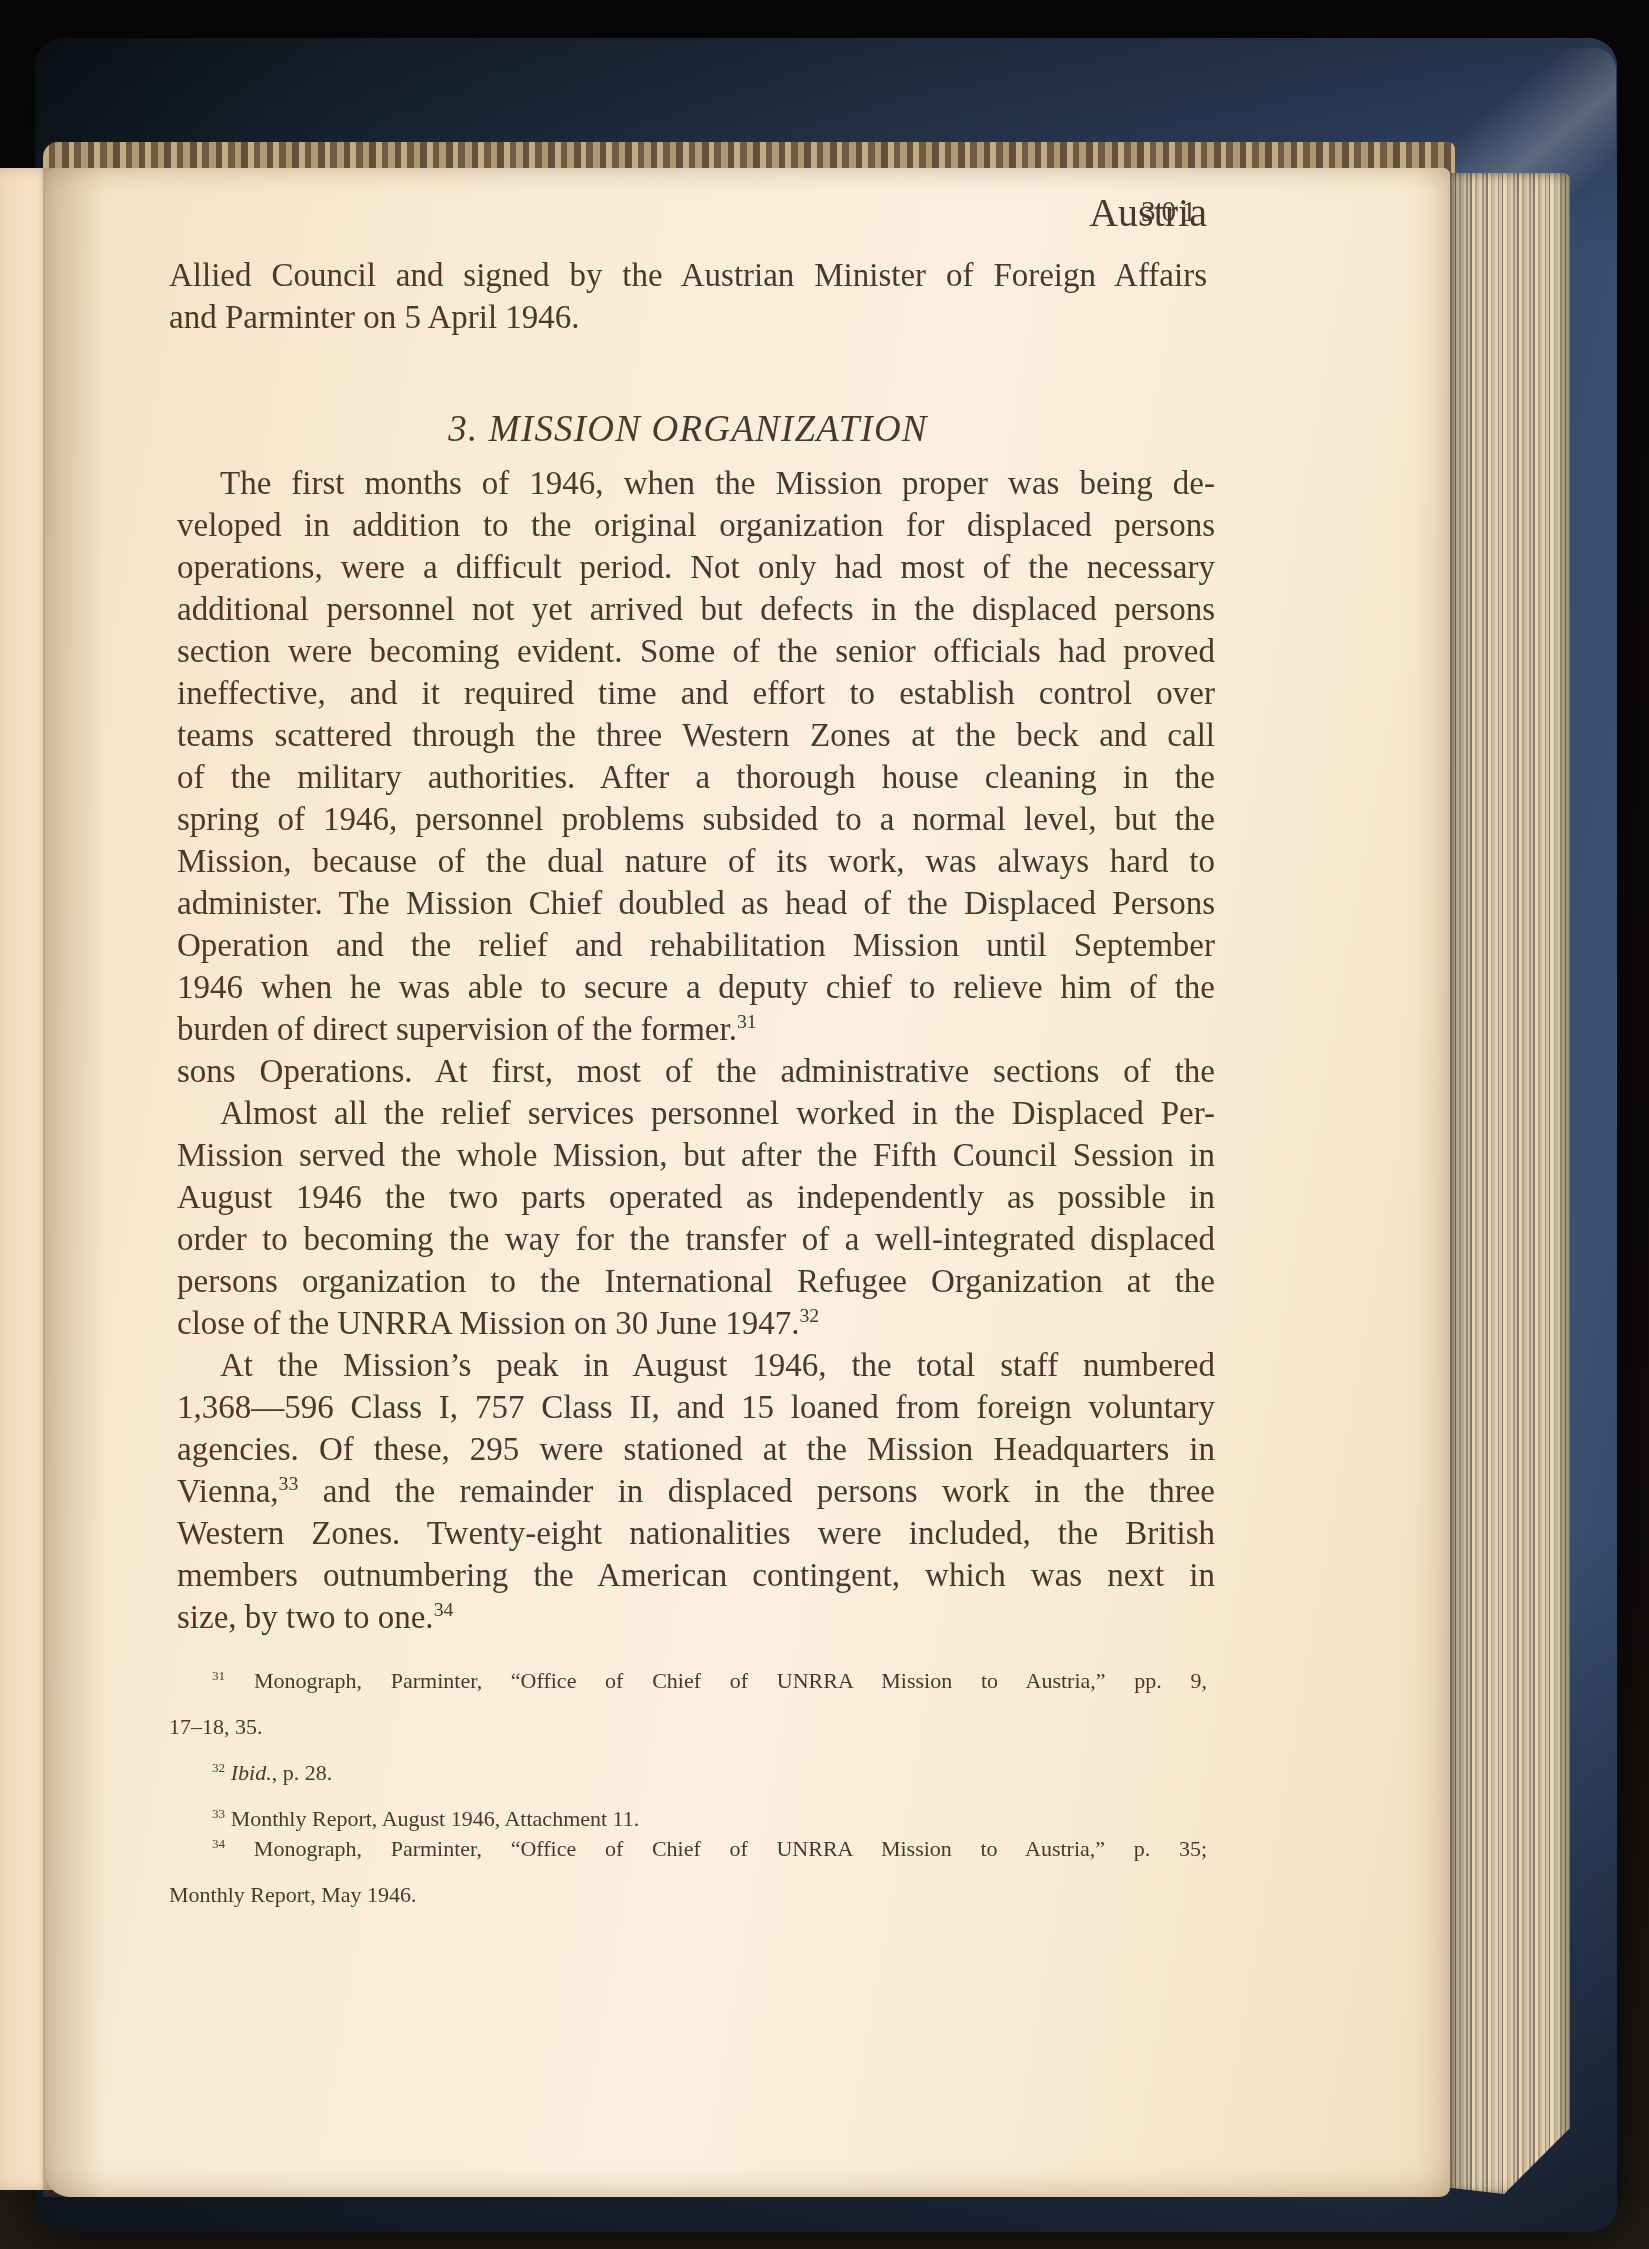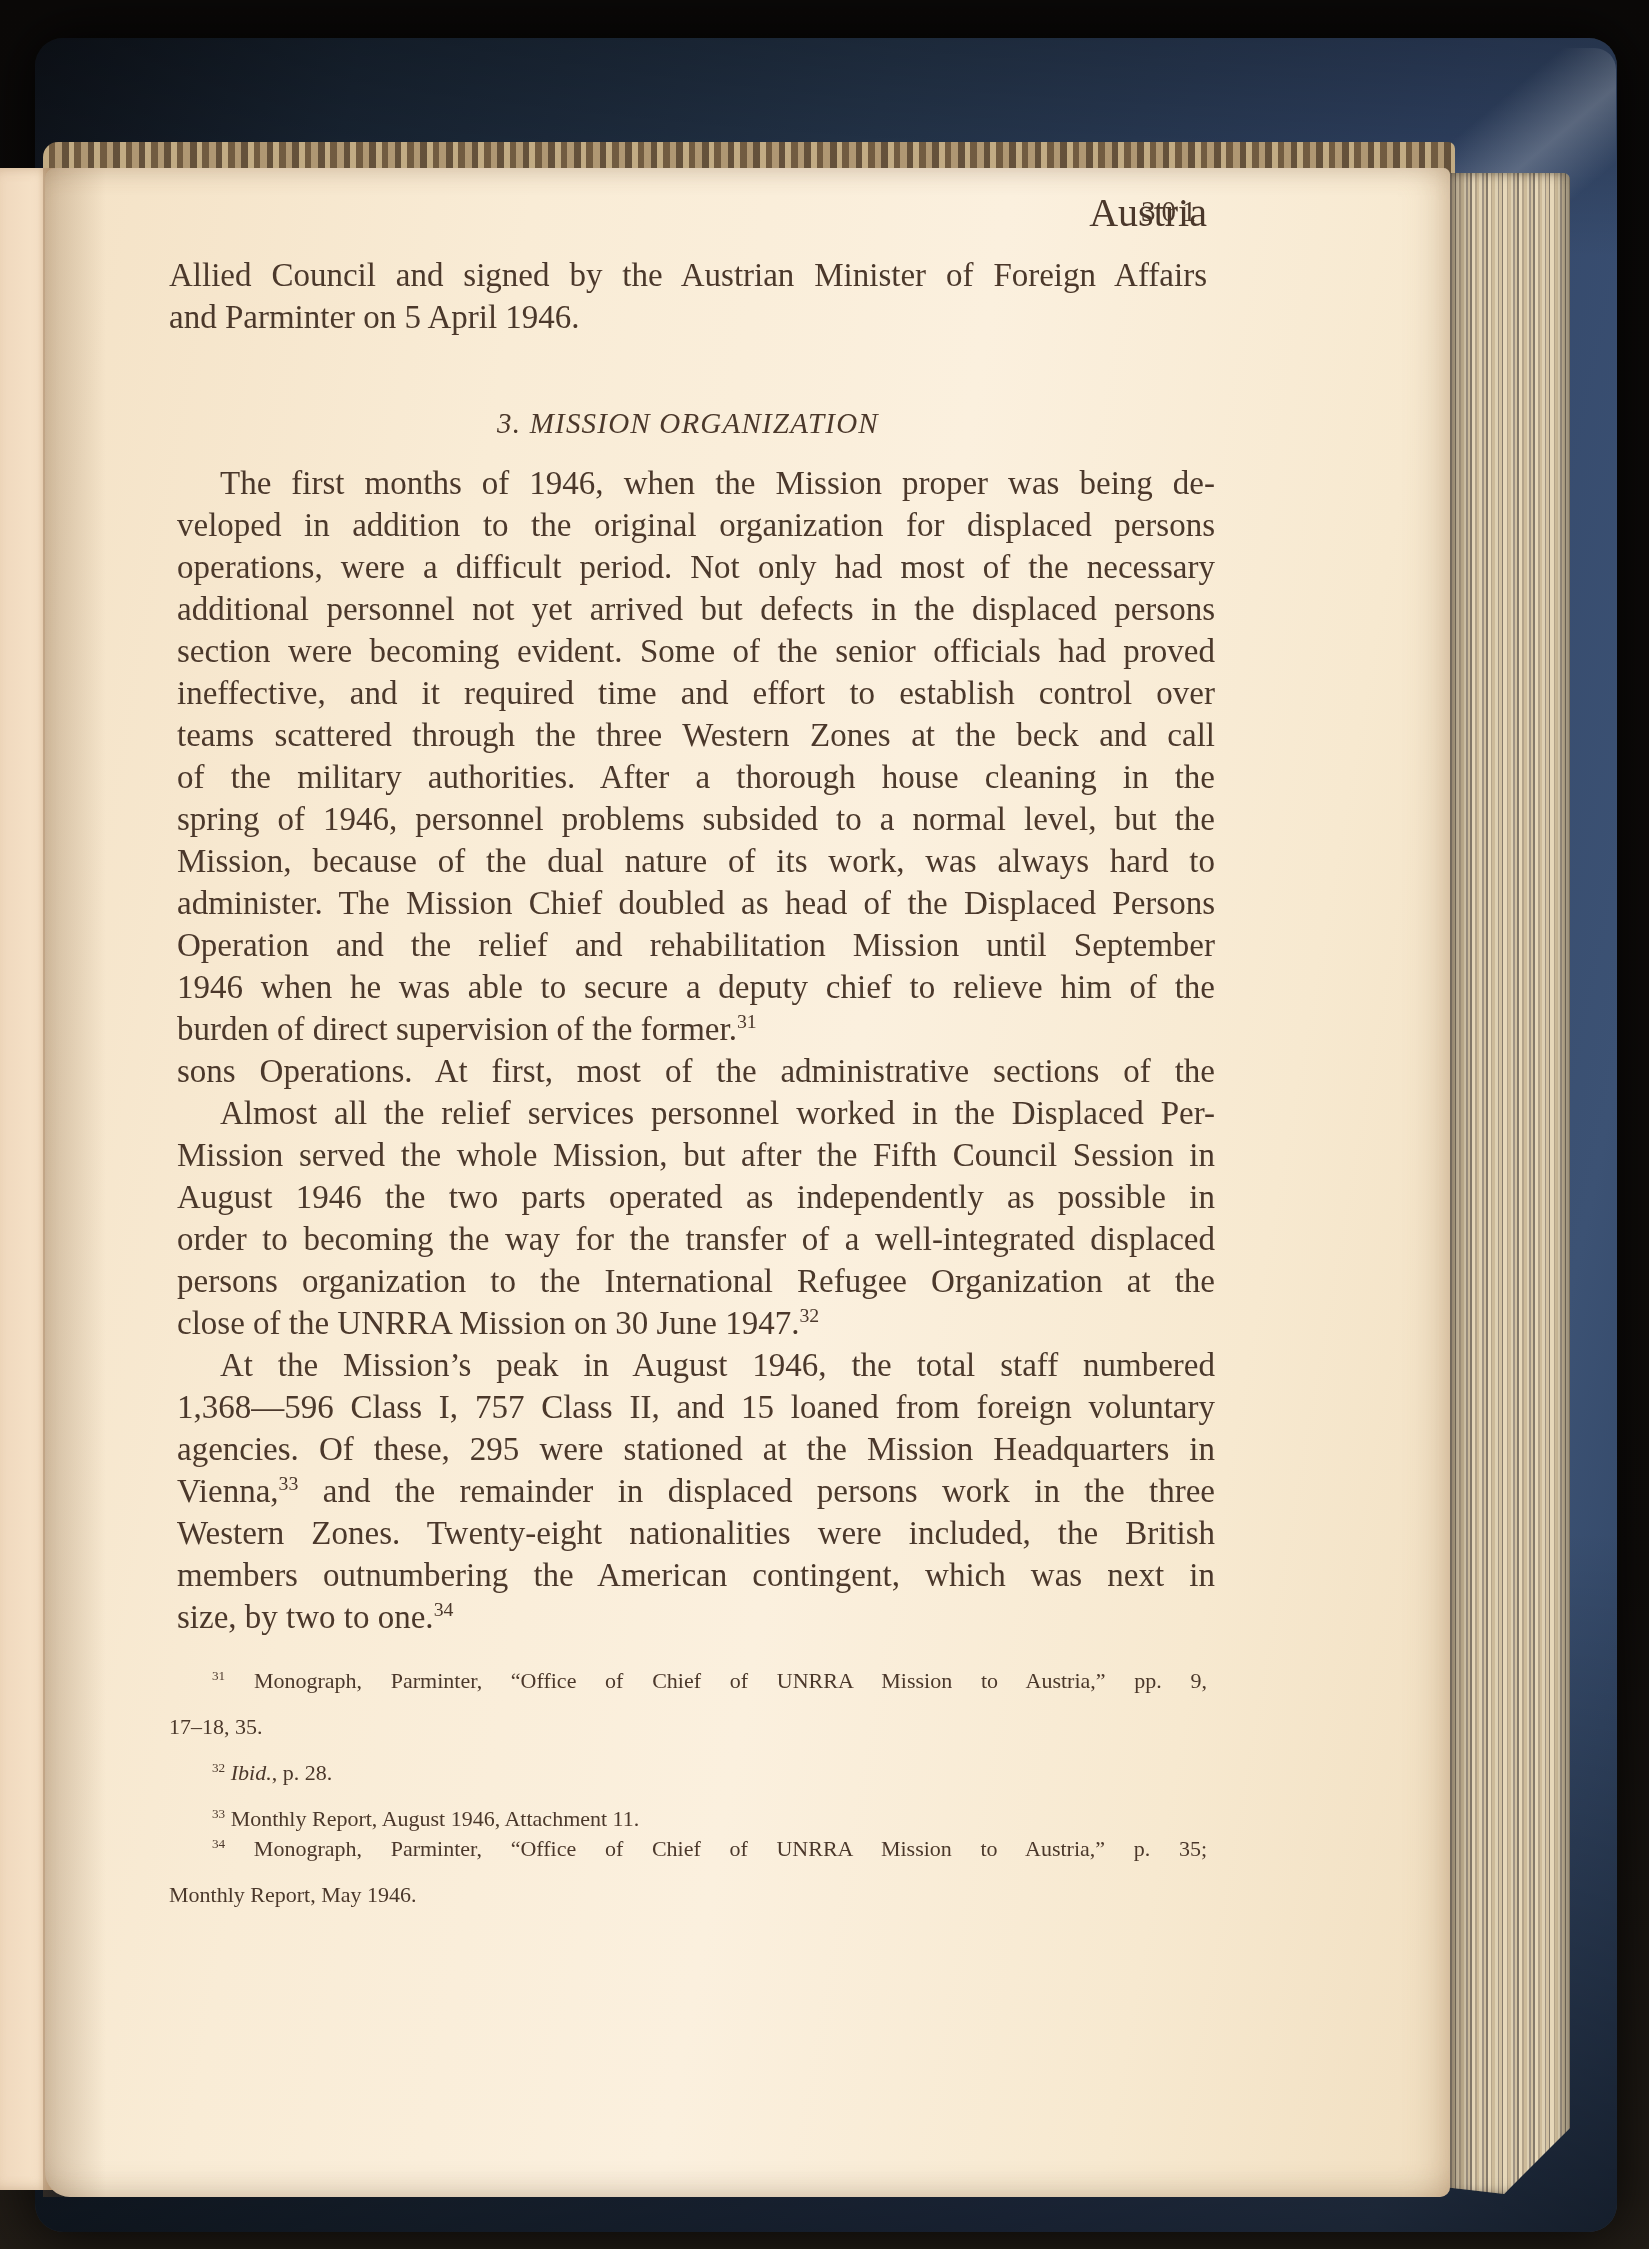--- a/index.html
+++ b/index.html
@@ -42,21 +42,21 @@
   .gutter-shade{position:absolute;left:-1.6px;top:0;width:63px;height:100%;
          background:linear-gradient(90deg,rgba(120,85,50,.30),rgba(120,85,50,0));}
 
   
   .text-block{position:absolute;left:124px;top:0;width:1038px;height:100%;color:#4b382b;}
   .running-row{position:absolute;top:20px;left:0;width:100%;height:53px;}
   .running-head{width:100%;text-align:right;font-size:40px;line-height:49px;}
   .page-number{position:absolute;right:5px;top:6.6px;font-size:29px;letter-spacing:5.8px;}
   .intro{position:absolute;top:86px;left:0;width:100%;}
   .section-heading{position:absolute;top:239px;left:0;width:100%;text-align:center;
-         font-style:italic;font-size:29px;letter-spacing:1.2px;}
+         font-style:italic;font-size:37px;letter-spacing:1.2px;}
   .body-paras{position:absolute;top:294px;left:8px;width:100%;}
   .footnotes{position:absolute;top:1498px;left:0;width:100%;}
 
   .tline{height:42px;line-height:42px;font-size:33px;text-align:justify;text-align-last:justify;overflow:hidden;}
   .tline.lastline{text-align-last:left;}
   .fline{height:30px;line-height:30px;font-size:22px;text-align:justify;text-align-last:justify;overflow:hidden;}
   .fline.lastline{text-align-last:left;margin-top:16px;}
   .ind{text-indent:43px;}
   .it{font-style:italic;}
   .sup{font-size:60%;vertical-align:super;line-height:0;}

